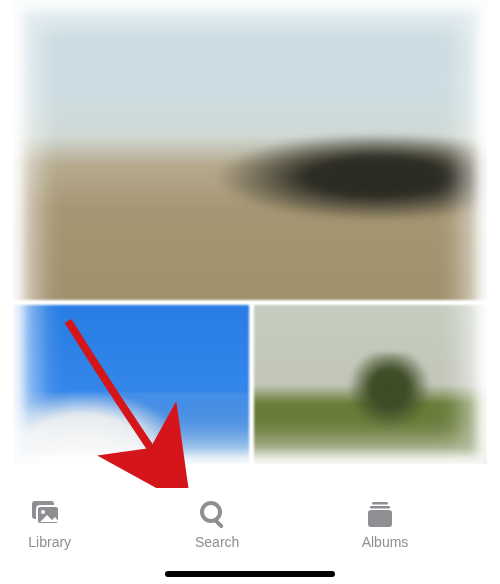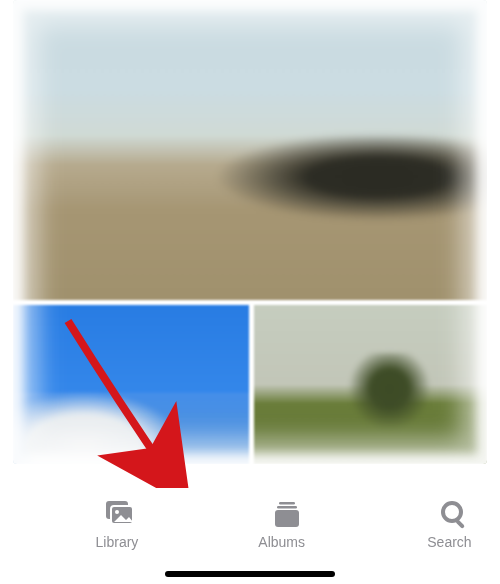--- a/index.html
+++ b/index.html
@@ -62,21 +62,21 @@
   }
 
   
   .tab-bar {
     position: absolute; left: 0; bottom: 0; width: 500px; height: 96px;
     display: flex; justify-content: space-around; align-items: flex-start;
     padding-top: 10px;
     background: #fff;
   }
   .tab {
-    width: 110px; display: flex; flex-direction: column; align-items: flex-end; gap: 4px;
+    width: 110px; display: flex; flex-direction: column; align-items: flex-start; gap: 4px;
     cursor: pointer;
   }
   .tab svg { width: 36px; height: 32px; }
   .tab .label { font-size: 14px; font-weight: 500; color: #8e8e93; }
   .tab.active .label { color: #0a84ff; }
   .tab.inactive svg { fill: #8e8e93; }
   .tab.active svg { fill: #0a84ff; }
 
   
   .home-indicator {
@@ -119,31 +119,31 @@
         <rect x="9" y="8" width="22" height="18" rx="3" fill="#8e8e93" stroke="#fff" stroke-width="2"></rect>
         <circle cx="15" cy="14" r="2" fill="#fff"></circle>
         <path d="M12 24 L19 17 L24 22 L27 19 L31 24 Z" fill="#fff"></path>
       </svg>
       <span class="label">Library</span>
     </div>
 
 
     <div class="tab inactive">
       <svg viewBox="0 0 36 32">
+        <circle cx="16" cy="14" r="9" fill="none" stroke="#8e8e93" stroke-width="4"></circle>
+        <rect x="22" y="21" width="10" height="4" rx="2" transform="rotate(45 22 21)"></rect>
+      </svg>
+      <span class="label">Search</span>
+    </div>
+
+    <div class="tab inactive">
+      <svg viewBox="0 0 36 32">
         <rect x="10" y="4" width="16" height="2.5" rx="1.2"></rect>
         <rect x="8" y="8" width="20" height="2.5" rx="1.2"></rect>
         <rect x="6" y="12" width="24" height="17" rx="3"></rect>
       </svg>
       <span class="label">Albums</span>
-    </div>
-
-    <div class="tab inactive">
-      <svg viewBox="0 0 36 32">
-        <circle cx="16" cy="14" r="9" fill="none" stroke="#8e8e93" stroke-width="4"></circle>
-        <rect x="22" y="21" width="10" height="4" rx="2" transform="rotate(45 22 21)"></rect>
-      </svg>
-      <span class="label">Search</span>
     </div>
 
   </div>
 
   <div class="home-indicator"></div>
 </div>
 
 </body></html>

